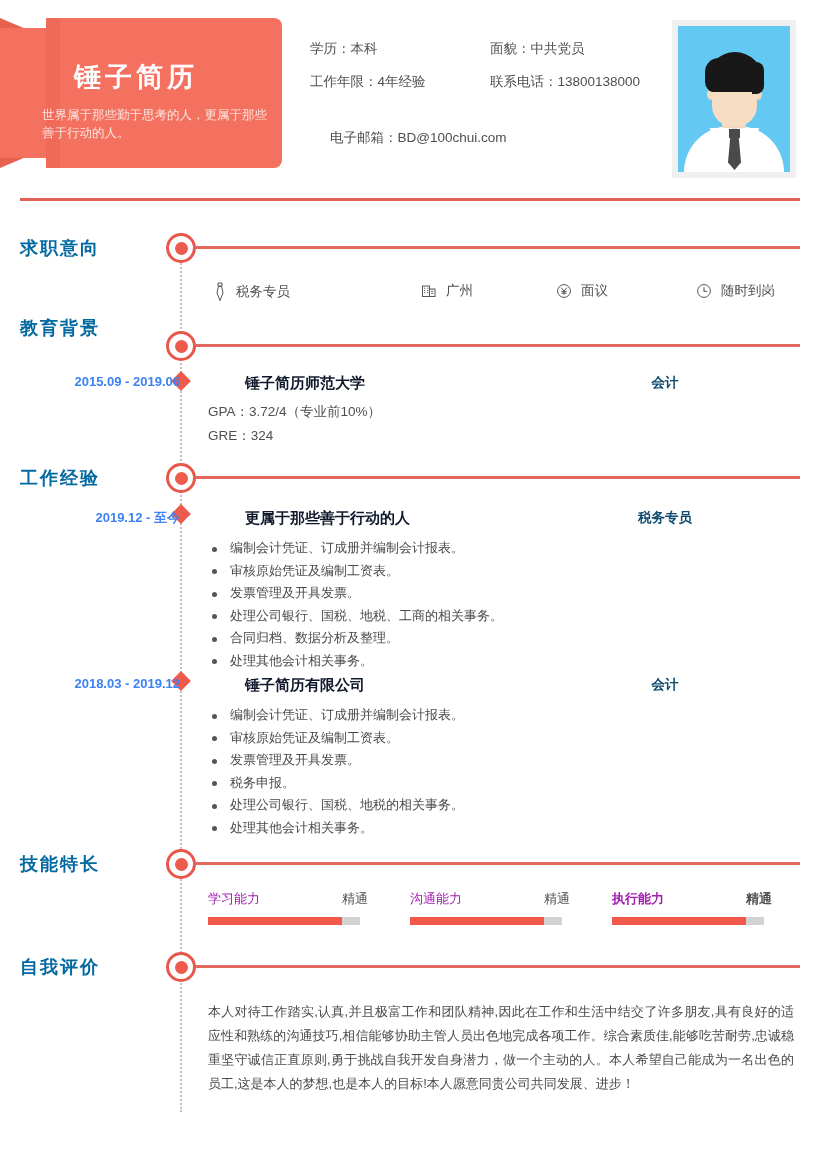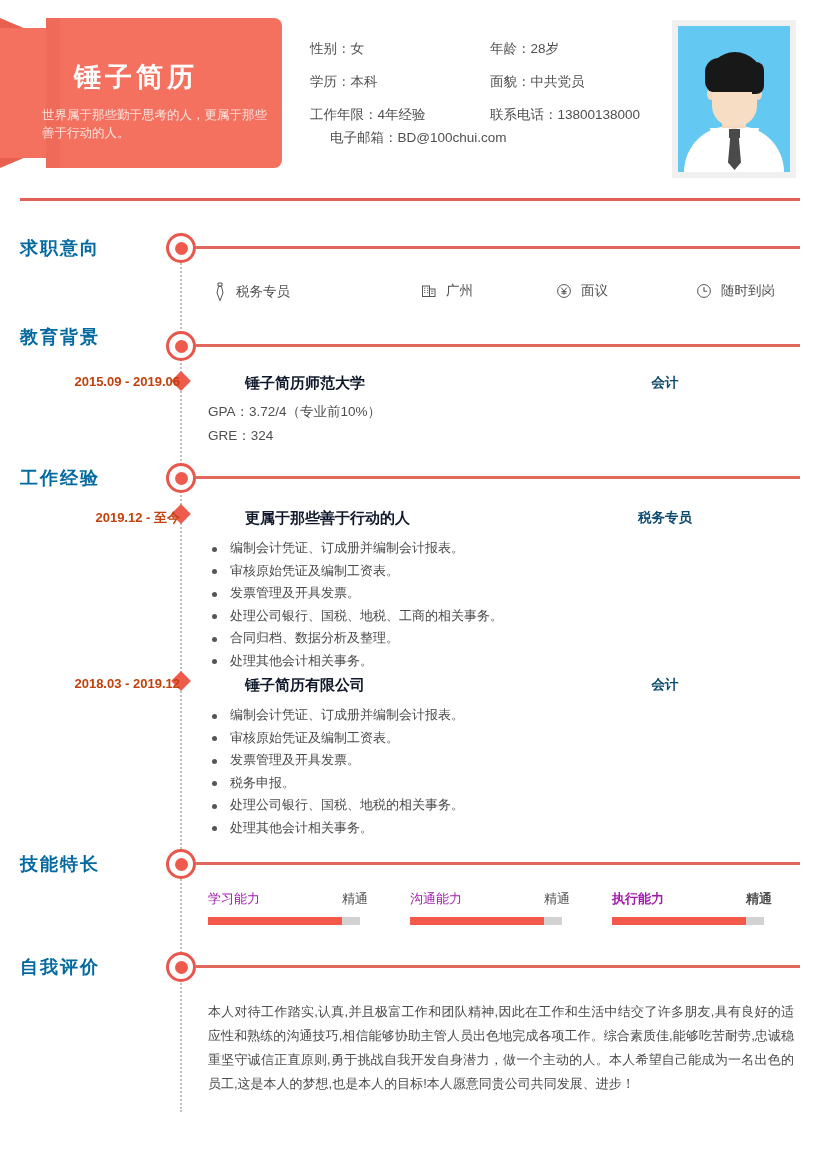--- a/index.html
+++ b/index.html
@@ -113,21 +113,21 @@
   .sec-marker i { display: block; width: 13px; height: 13px; border-radius: 50%; background: #ee5a4c; }
   .sec-line { position: absolute; left: 196px; width: 604px; height: 3px; background: #e2675d; }
 
   .diamond {
     position: absolute; left: 174px; width: 14px; height: 14px;
     background: #ee5a4c; transform: rotate(45deg);
   }
 
   .date-label {
     position: absolute; right: 640px; font-size: 13px; font-weight: bold;
-    color: #c2410c; white-space: nowrap; text-align: right;
+    color: #3b82f6; white-space: nowrap; text-align: right;
   }
   .org-name {
     position: absolute; left: 245px; font-size: 15px; font-weight: bold; color: #0f172a;
   }
   .org-role {
     position: absolute; left: 600px; width: 130px; text-align: center;
     font-size: 13.5px; font-weight: bold; color: #0c4a6e;
   }
   .detail-line {
     position: absolute; left: 208px; font-size: 13.5px; color: #4f4f4f; white-space: nowrap;
@@ -172,24 +172,20 @@
       <div class="ribbon-fold-top"></div>
       <div class="ribbon-fold-bottom"></div>
       <div class="ribbon-left"></div>
       <div class="ribbon-main"></div>
       <div class="ribbon-notch"></div>
       <div class="ribbon-title">锤子简历</div>
       <div class="ribbon-sub">世界属于那些勤于思考的人，更属于那些善于行动的人。</div>
     </div>
 
     <div class="info-grid">
-      <div class="info-row">
-        <span class="info-cell c1">性别：女</span>
-        <span class="info-cell c2">年龄：28岁</span>
-      </div>
       <div class="info-row">
         <span class="info-cell c1">学历：本科</span>
         <span class="info-cell c2">面貌：中共党员</span>
       </div>
       <div class="info-row">
         <span class="info-cell c1">工作年限：4年经验</span>
         <span class="info-cell c2">联系电话：13800138000</span>
       </div>
     </div>
     <div class="info-email">电子邮箱：BD@100chui.com</div>
@@ -252,21 +248,21 @@
         <svg width="16" height="16" viewBox="0 0 16 16">
           <circle cx="8" cy="8" r="6.4" fill="none" stroke="#555" stroke-width="1"></circle>
           <path d="M8 4.2 V8.3 H11.2" fill="none" stroke="#555" stroke-width="1.1"></path>
         </svg>
         <span>随时到岗</span>
       </div>
     </div>
   </div>
 
   <div class="section" style="top:0;">
-    <div class="sec-title" style="top:325px;">教育背景</div>
+    <div class="sec-title" style="top:316px;">教育背景</div>
     <div class="sec-marker" style="top:331px;">
         <i></i>
       </div>
     <div class="sec-line" style="top:344px;"></div>
 
     <div class="diamond" style="top:374px;"></div>
     <div class="date-label" style="top:374px;">2015.09 - 2019.06</div>
     <div class="org-name" style="top:374px;">锤子简历师范大学</div>
     <div class="org-role" style="top:374px;">会计</div>
     <div class="detail-line" style="top:403px;">GPA：3.72/4（专业前10%）</div>

